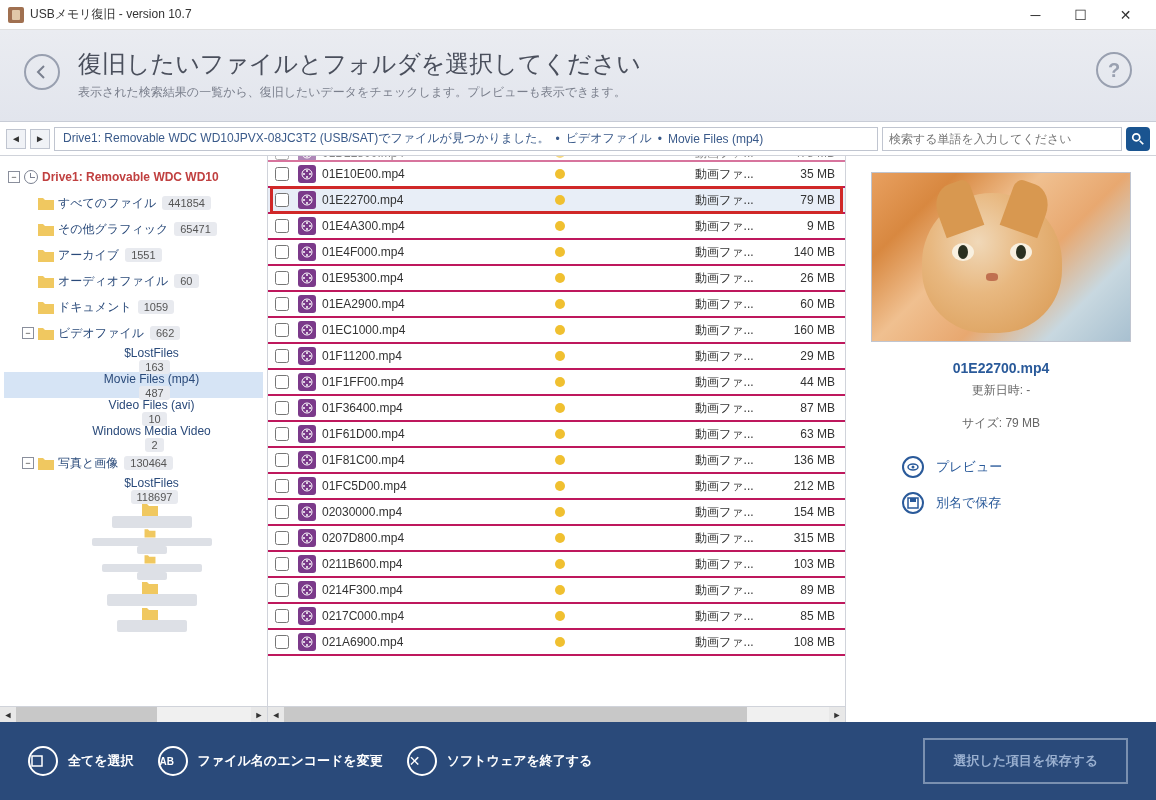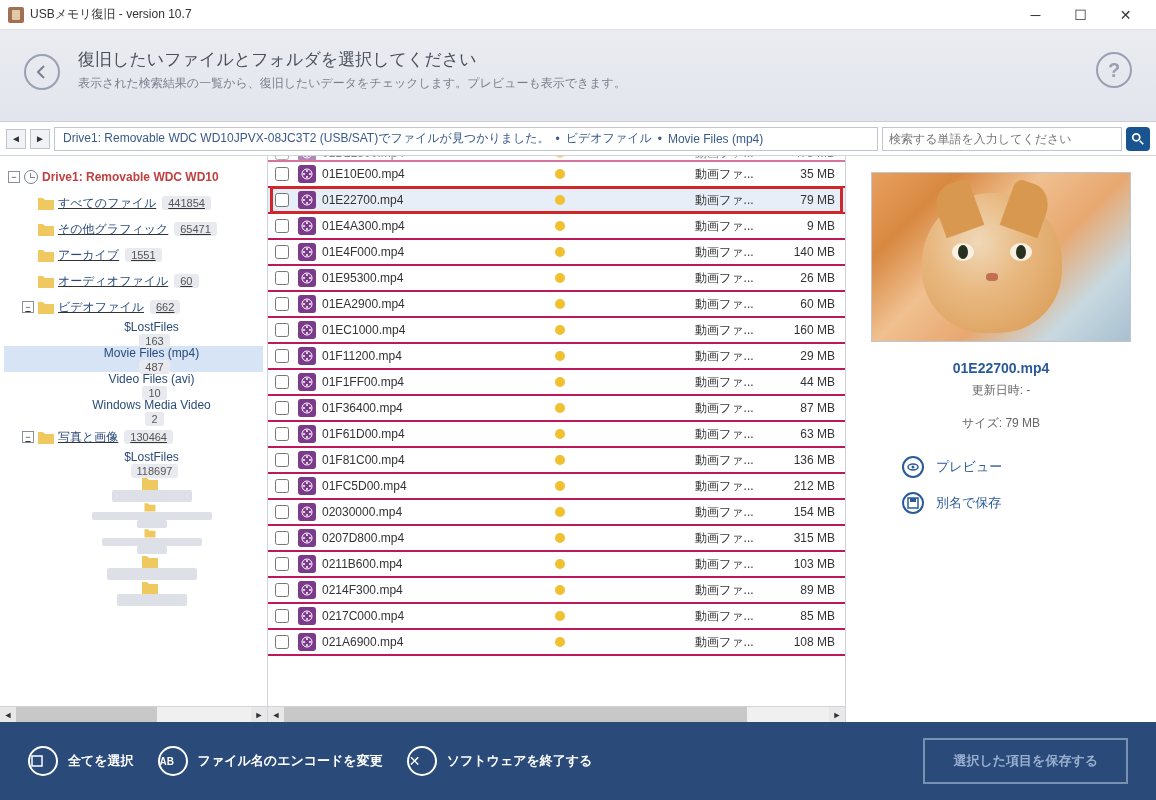--- a/index.html
+++ b/index.html
@@ -7,36 +7,36 @@
 
 .titlebar { height: 30px; background: #fff; border-bottom: 1px solid #e0e0e0; display: flex; align-items: center; padding: 0 8px; }
 .titlebar .app-icon { width: 16px; height: 16px; margin-right: 6px; }
 .titlebar .title { flex: 1; font-size: 12px; }
 .titlebar .win-btns { display: flex; }
 .titlebar .win-btn { width: 45px; height: 28px; display: flex; align-items: center; justify-content: center; font-size: 14px; cursor: pointer; }
 
 .header { height: 92px; background: linear-gradient(to bottom, #eaecf1, #e2e5ed); display: flex; align-items: flex-start; padding: 18px 24px; position: relative; border-bottom: 1px solid #c8ccd6; }
 .back-btn { width: 36px; height: 36px; border-radius: 50%; border: 2px solid #99a0b0; display: flex; align-items: center; justify-content: center; cursor: pointer; margin-right: 18px; margin-top: 6px; }
 .back-btn svg { width: 16px; height: 16px; }
-.header-text h1 { font-size: 17px; font-weight: normal; color: #4a4f5c; margin-bottom: 4px; }
+.header-text h1 { font-size: 24px; font-weight: normal; color: #4a4f5c; margin-bottom: 4px; }
 .header-text p { font-size: 12px; color: #7a7f8c; }
 .help-btn { position: absolute; right: 24px; top: 22px; width: 36px; height: 36px; border-radius: 50%; border: 2px solid #99a0b0; display: flex; align-items: center; justify-content: center; cursor: pointer; font-size: 20px; color: #99a0b0; font-weight: bold; }
 
 .breadcrumb-bar { height: 34px; background: #fff; border-bottom: 1px solid #d0d3da; display: flex; align-items: center; padding: 0 6px; gap: 4px; }
 .bc-nav { width: 20px; height: 20px; display: flex; align-items: center; justify-content: center; border: 1px solid #c0c5d0; background: #f0f2f6; cursor: pointer; font-size: 10px; }
 .bc-path { flex: 1; height: 24px; border: 1px solid #c0c5d0; background: #fff; display: flex; align-items: center; padding: 0 8px; font-size: 12px; color: #3a5a8a; overflow: hidden; }
 .bc-path .sep { color: #3a5a8a; margin: 0 6px; }
 .search-box { width: 240px; height: 24px; border: 1px solid #c0c5d0; padding: 0 6px; font-size: 12px; color: #999; }
 .search-btn { width: 24px; height: 24px; background: #1a5490; border-radius: 4px; display: flex; align-items: center; justify-content: center; cursor: pointer; }
 
 .main { display: flex; height: 566px; }
 
 .tree { width: 268px; border-right: 1px solid #d0d3da; overflow: hidden; padding: 8px 4px; background: #fff; position: relative; }
 .tree-item { display: flex; align-items: center; height: 26px; padding-left: 4px; cursor: pointer; white-space: nowrap; }
-.tree-item.l1 { padding-left: 18px; text-decoration: underline; }
+.tree-item.l1 { padding-left: 18px; }
 .tree-item.l2 { padding-left: 36px; flex-direction: column; }
 .tree-item.selected { background: #d6e4f5; }
 .tree-toggle { width: 12px; height: 12px; border: 1px solid #8a8f9c; display: flex; align-items: center; justify-content: center; font-size: 9px; margin-right: 4px; line-height: 1; }
 .tree-spacer { width: 16px; }
 .tree-folder { width: 16px; height: 14px; margin-right: 4px; }
 .tree-clock { width: 14px; height: 14px; border: 1.5px solid #7a8090; border-radius: 50%; margin-right: 4px; position: relative; }
 .tree-clock::after { content: ''; position: absolute; width: 4px; height: 4px; border-left: 1.5px solid #7a8090; border-bottom: 1.5px solid #7a8090; top: 2px; left: 5px; }
 .tree-label { font-size: 12px; color: #2a4a7a; }
 .tree-label.drive { color: #c04040; font-weight: bold; }
 .tree-count { background: #e8eaef; border-radius: 3px; padding: 1px 6px; margin-left: 6px; font-size: 11px; color: #555; }
@@ -175,20 +175,28 @@
           <span class="tree-count">1551</span>
         </div>
         <div class="tree-item l1">
           <span class="tree-spacer"></span>
           <svg class="tree-folder" viewBox="0 0 16 14">
             <path d="M0 2 L5 2 L7 4 L16 4 L16 14 L0 14 Z" fill="#f0c860"></path>
           </svg>
           <span class="tree-label">オーディオファイル</span>
           <span class="tree-count">60</span>
         </div>
+        <div class="tree-item l1">
+          <span class="tree-spacer"></span>
+          <svg class="tree-folder" viewBox="0 0 16 14">
+            <path d="M0 2 L5 2 L7 4 L16 4 L16 14 L0 14 Z" fill="#f0c860"></path>
+          </svg>
+          <span class="tree-label">ドキュメント</span>
+          <span class="tree-count">1059</span>
+        </div>
       </div>
     <div class="tree-item l1">
       <span class="tree-toggle">−</span>
       <svg class="tree-folder" viewBox="0 0 16 14">
           <path d="M0 2 L5 2 L7 4 L16 4 L16 14 L0 14 Z" fill="#f0c860"></path>
         </svg>
       <span class="tree-label">ビデオファイル</span>
       <span class="tree-count">662</span>
     </div>
     <div id="tree-video-sub">

